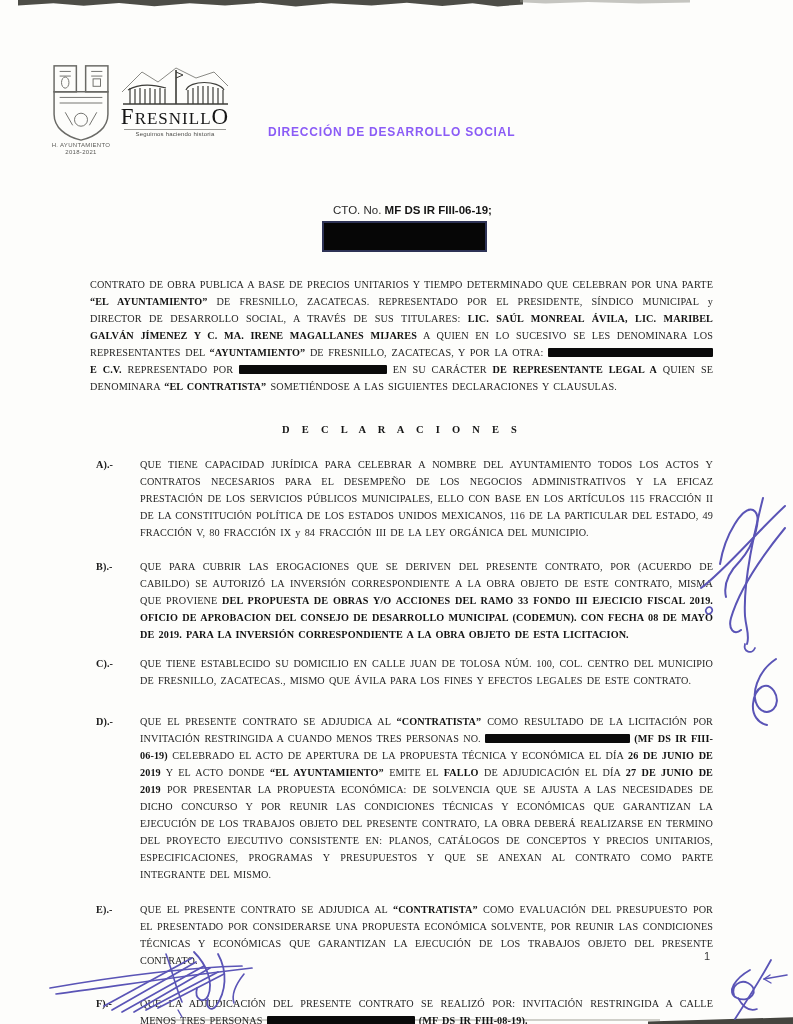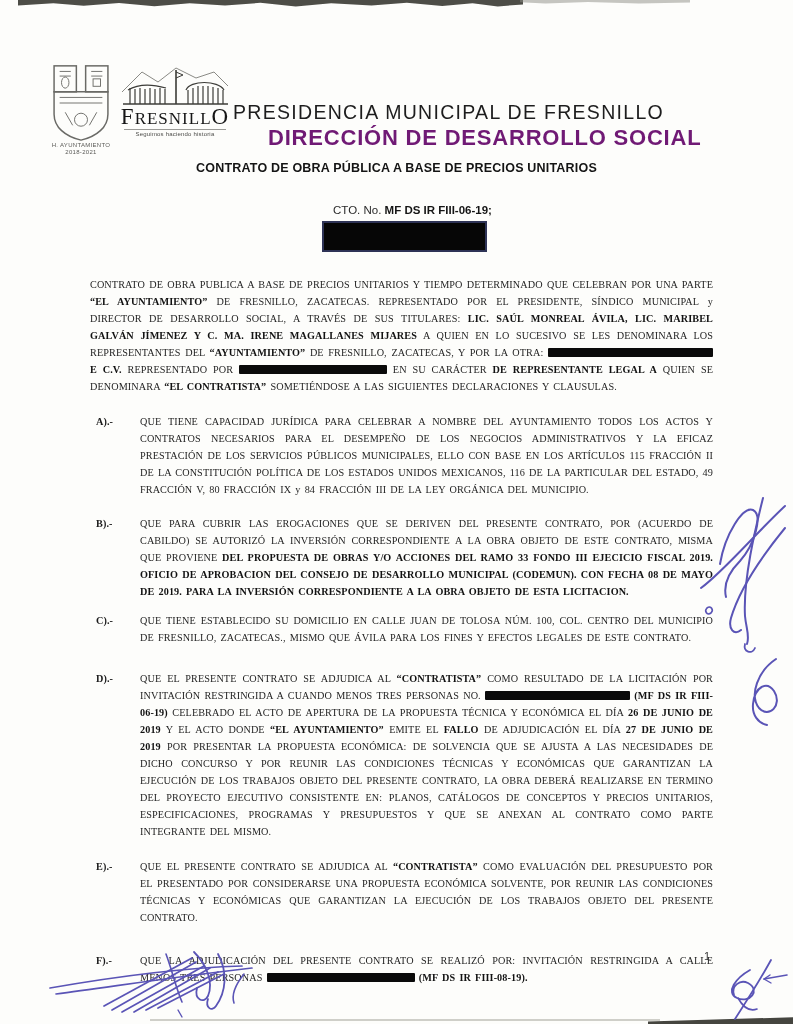--- a/index.html
+++ b/index.html
@@ -46,21 +46,21 @@
   .logo-tagline{
     font-size:6px;color:#4c4c49;border-top:1px solid #9a9a96;
     margin:1px 8px 0 8px;padding-top:1px;letter-spacing:.2px;
   }
   .title1{
     position:absolute;left:233px;top:101px;
     font-size:19.5px;font-weight:400;letter-spacing:1.3px;color:#1d1d1d;white-space:nowrap;
   }
   .title2{
     position:absolute;left:268px;top:125px;
-    font-size:22px;font-weight:700;letter-spacing:.8px;color:#701a75;white-space:nowrap;
+    font-size:12px;font-weight:700;letter-spacing:.8px;color:#8b5cf6;white-space:nowrap;
   }
   .subtitle{
     position:absolute;left:0;top:161px;width:100%;
     text-align:center;font-size:12.5px;font-weight:700;letter-spacing:.2px;color:#141414;
   }
   .cto-line{
     position:absolute;left:0;top:204px;width:100%;
     text-align:center;font-size:11.5px;color:#2a2a2a;margin-left:16px;
   }
   .cto-line .num{font-weight:700;color:#151515;}
@@ -140,31 +140,30 @@
         <path d="M56,6 l7,3 -7,3" stroke-width="1"></path>
         <path d="M66,24 C70,14 98,14 104,24"></path>
         <path d="M68,24 v14 M73,22 v16 M78,20 v18 M83,20 v18 M88,20 v18 M93,21 v17 M98,22 v16 M103,24 v14"></path>
         <path d="M3,38 H108" stroke-width="1.6"></path>
       </g>
     </svg>
     <div class="logo-word"><span class="big">F</span><span>RESNILL</span><span class="big">O</span></div>
     <div class="logo-tagline">Seguimos haciendo historia</div>
   </div>
 
-  <div class="title1">PRESIDENCIA MUNICIPAL DE FRESNILLO</div>
   <div class="title2">DIRECCIÓN DE DESARROLLO SOCIAL</div>
-  <div class="subtitle">CONTRATO DE OBRA PÚBLICA A BASE DE PRECIOS UNITARIOS</div>
 
   <div class="cto-line"><span>CTO. No. </span><span class="num">MF DS IR FIII-06-19;</span></div>
 
   <div class="redact-box"></div>
 
   <div class="body-flow">
     <div class="para"><span>CONTRATO DE OBRA PUBLICA A BASE DE PRECIOS UNITARIOS Y TIEMPO DETERMINADO QUE CELEBRAN POR UNA PARTE </span><span class="b">“EL AYUNTAMIENTO”</span><span> DE FRESNILLO, ZACATECAS. REPRESENTADO POR EL PRESIDENTE, SÍNDICO MUNICIPAL y DIRECTOR DE DESARROLLO SOCIAL,  A TRAVÉS DE SUS TITULARES: </span><span class="b">LIC. SAÚL MONREAL ÁVILA,  LIC. MARIBEL GALVÁN JÍMENEZ Y C. MA. IRENE MAGALLANES MIJARES</span><span> A QUIEN EN LO SUCESIVO SE LES DENOMINARA LOS REPRESENTANTES DEL </span><span class="b">“AYUNTAMIENTO”</span><span> DE FRESNILLO, ZACATECAS, Y POR LA OTRA: </span><span class="redact" style="width: 165px;"></span><span class="b"> E C.V.</span><span> REPRESENTADO POR </span><span class="redact" style="width: 148px;"></span><span> EN SU CARÁCTER </span><span class="b">DE REPRESENTANTE LEGAL A</span><span> QUIEN SE DENOMINARA </span><span class="b">“EL CONTRATISTA”</span><span> SOMETIÉNDOSE A LAS  SIGUIENTES DECLARACIONES Y CLAUSULAS.</span></div>
 
+    <div class="decl-title">D E C L A R A C I O N E S</div>
 
     <div class="items">
       <div class="item mbA">
         <div class="item-label">A).-</div>
         <div class="item-body"><span>QUE TIENE CAPACIDAD JURÍDICA PARA CELEBRAR A NOMBRE DEL AYUNTAMIENTO TODOS LOS ACTOS Y CONTRATOS NECESARIOS PARA EL DESEMPEÑO DE LOS NEGOCIOS ADMINISTRATIVOS Y LA EFICAZ PRESTACIÓN DE LOS SERVICIOS PÚBLICOS MUNICIPALES, ELLO CON BASE EN LOS ARTÍCULOS 115 FRACCIÓN II DE LA CONSTITUCIÓN POLÍTICA DE LOS ESTADOS UNIDOS MEXICANOS, 116 DE LA PARTICULAR DEL ESTADO, 49 FRACCIÓN V, 80 FRACCIÓN IX y 84 FRACCIÓN III DE LA LEY ORGÁNICA DEL MUNICIPIO.</span></div>
       </div>
       <div class="item mbB">
         <div class="item-label">B).-</div>
         <div class="item-body"><span>QUE PARA CUBRIR LAS EROGACIONES QUE SE DERIVEN DEL PRESENTE CONTRATO, POR (ACUERDO DE CABILDO) SE AUTORIZÓ LA INVERSIÓN CORRESPONDIENTE A LA OBRA OBJETO DE ESTE CONTRATO, MISMA QUE PROVIENE </span><span class="b">DEL PROPUESTA DE OBRAS Y/O ACCIONES DEL RAMO 33 FONDO III EJECICIO FISCAL 2019. OFICIO DE APROBACION DEL CONSEJO DE DESARROLLO MUNICIPAL (CODEMUN). CON FECHA 08 DE MAYO DE 2019. PARA LA INVERSIÓN CORRESPONDIENTE A LA OBRA OBJETO DE ESTA LICITACION.</span></div>
       </div>

